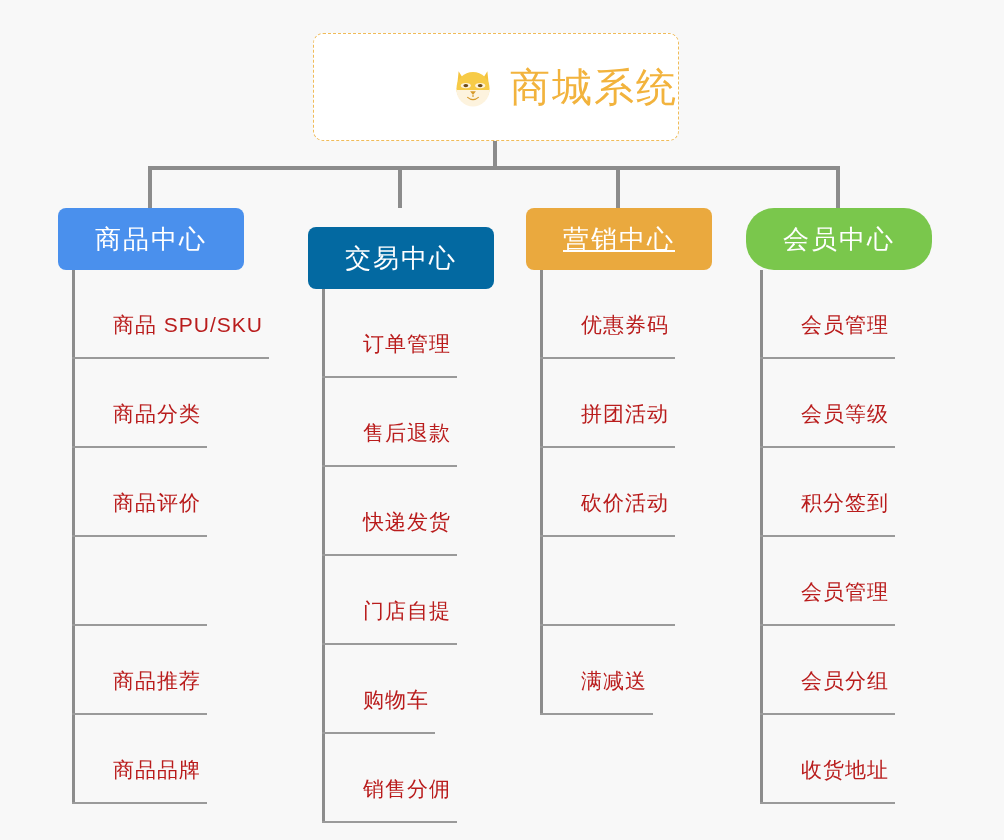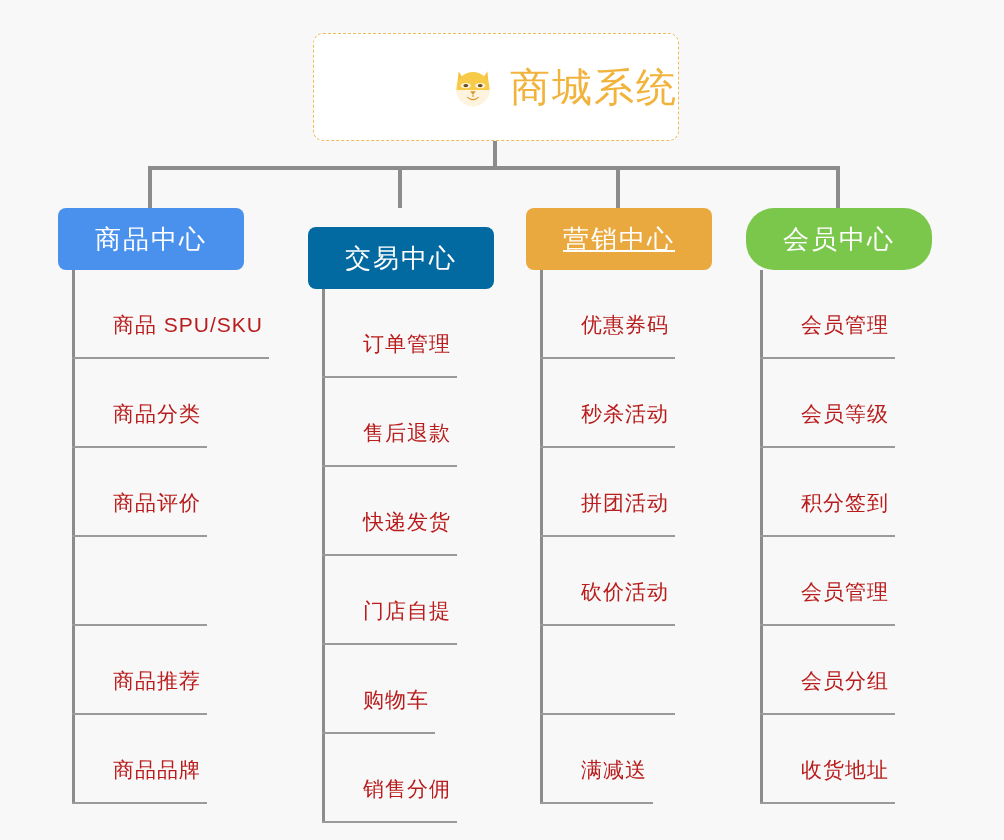--- a/index.html
+++ b/index.html
@@ -208,24 +208,20 @@
         </div>
       </div>
       <div class="column" style="left: 526px;">
         <div class="col-header" style="background: rgb(234, 169, 62); text-decoration: underline;">营销中心</div>
         <div class="col-body" style="border-left-color: rgb(140, 140, 140);">
           <div class="leaf">
             <span class="leaf-label">优惠券码</span>
             <div class="leaf-rule" style="width: 135px;"></div>
           </div>
           <div class="leaf">
-            <span class="leaf-label">秒杀活动</span>
-            <div class="leaf-rule" style="width: 135px;"></div>
-          </div>
-          <div class="leaf">
             <span class="leaf-label">拼团活动</span>
             <div class="leaf-rule" style="width: 135px;"></div>
           </div>
           <div class="leaf">
             <span class="leaf-label">砍价活动</span>
             <div class="leaf-rule" style="width: 135px;"></div>
           </div>
           <div class="leaf">
             <div class="leaf-rule" style="width: 135px;"></div>
           </div>

